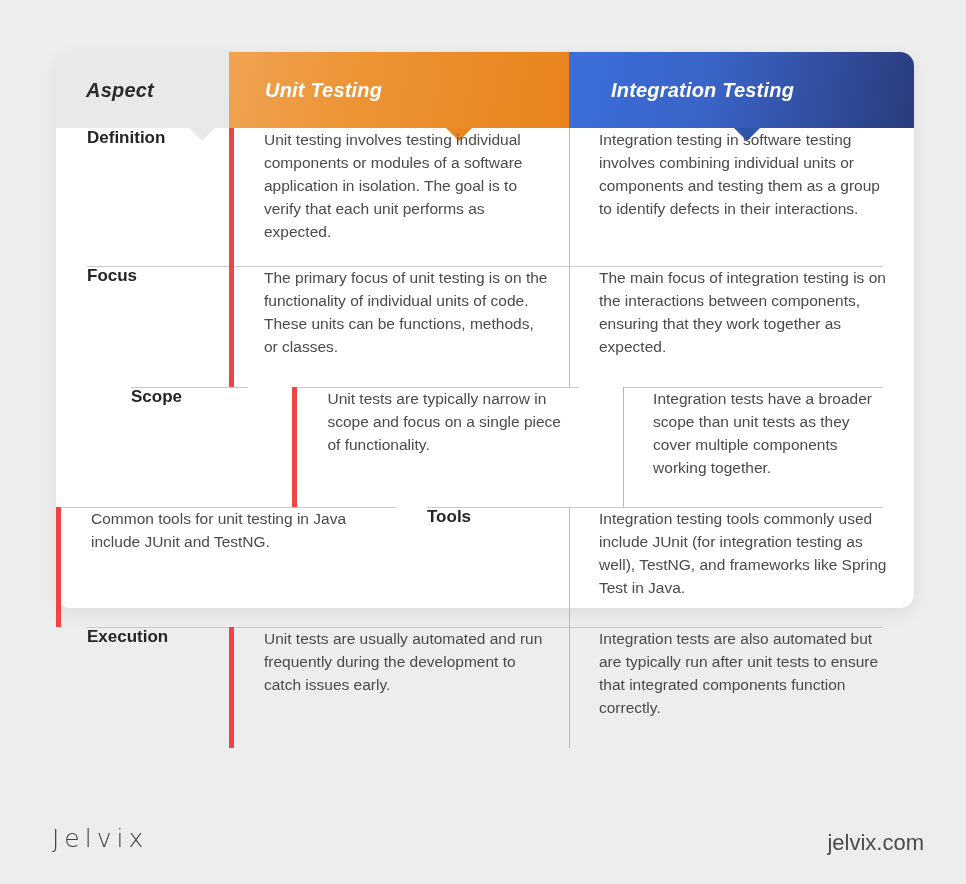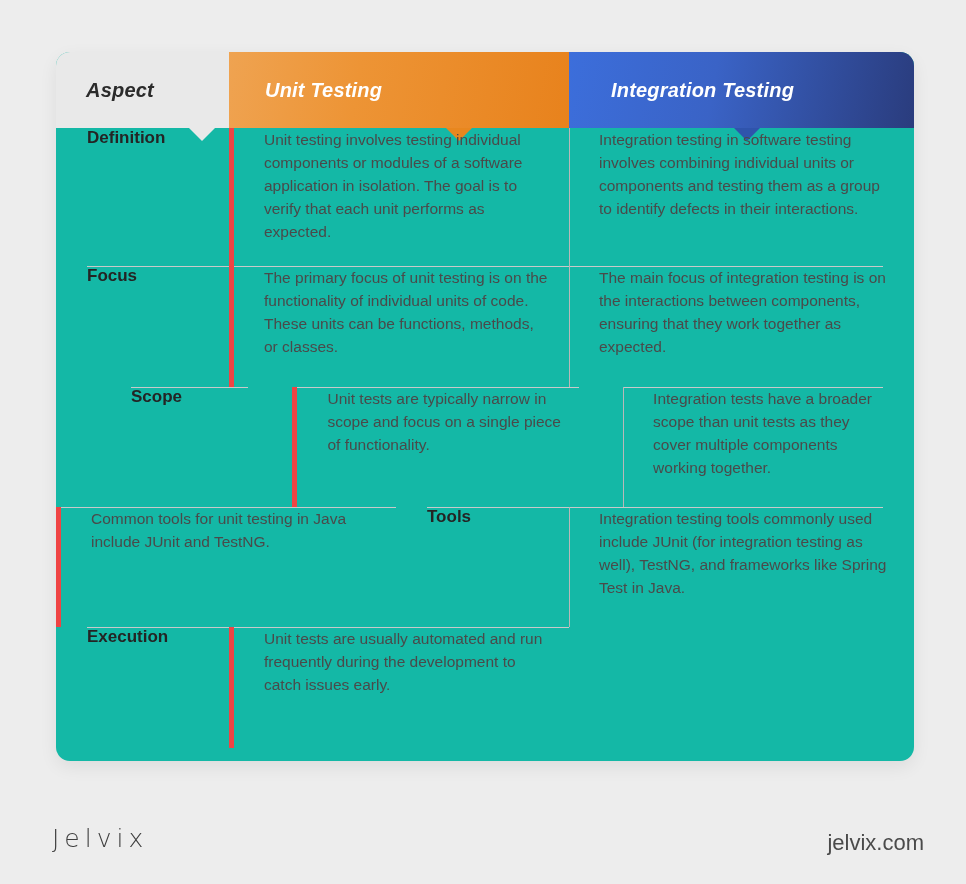--- a/index.html
+++ b/index.html
@@ -14,22 +14,22 @@
     overflow: hidden;
     position: relative;
   }
 
   
   .card {
     position: absolute;
     left: 56px;
     top: 52px;
     width: 858px;
-    height: 709px;
-    background: #14b8a6;
+    height: 556px;
+    background: #ffffff;
     border-radius: 14px;
     box-shadow: 0 6px 18px rgba(0,0,0,0.07);
   }
 
   
   .header-row {
     position: absolute;
     left: 0;
     top: 0;
     width: 858px;
@@ -255,20 +255,23 @@
       </div>
     </div>
 
     <div class="row row-4">
       <div class="cell cell-aspect">
         <div class="aspect-label">Execution</div>
       </div>
       <div class="cell cell-unit">
         <div class="cell-text">Unit tests are usually automated and run frequently during the development to catch issues early.</div>
       </div>
+      <div class="cell cell-integration">
+        <div class="cell-text">Integration tests are also automated but are typically run after unit tests to ensure that integrated components function correctly.</div>
+      </div>
     </div>
 
   </div>
 </div>
 
 <div class="footer">
   <div class="logo">Jelvix</div>
   <div class="site">jelvix.com</div>
 </div>
 

